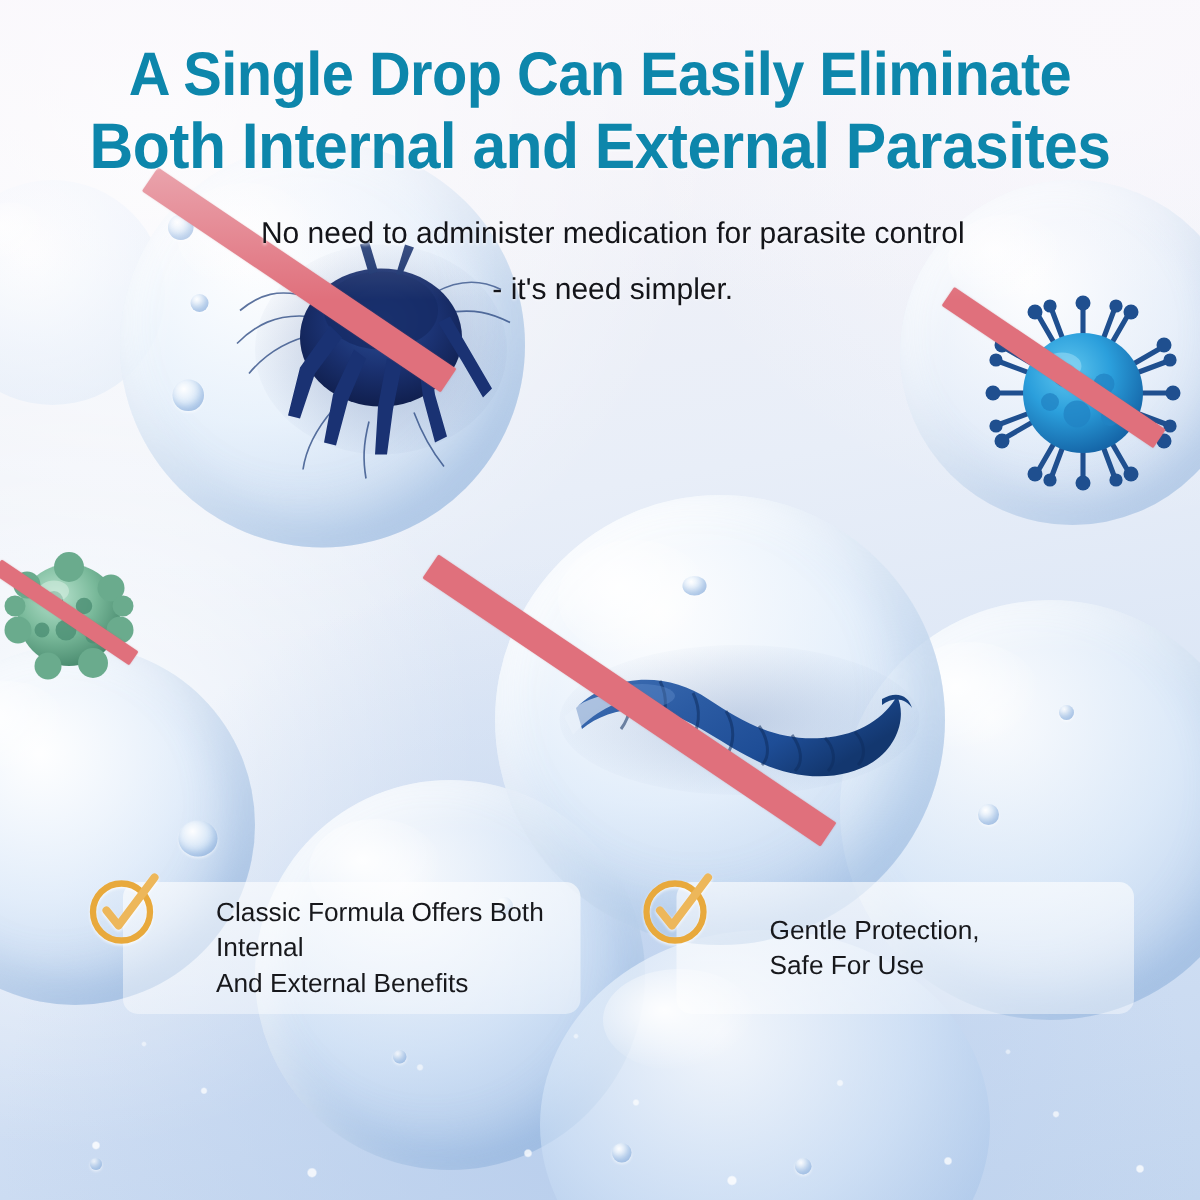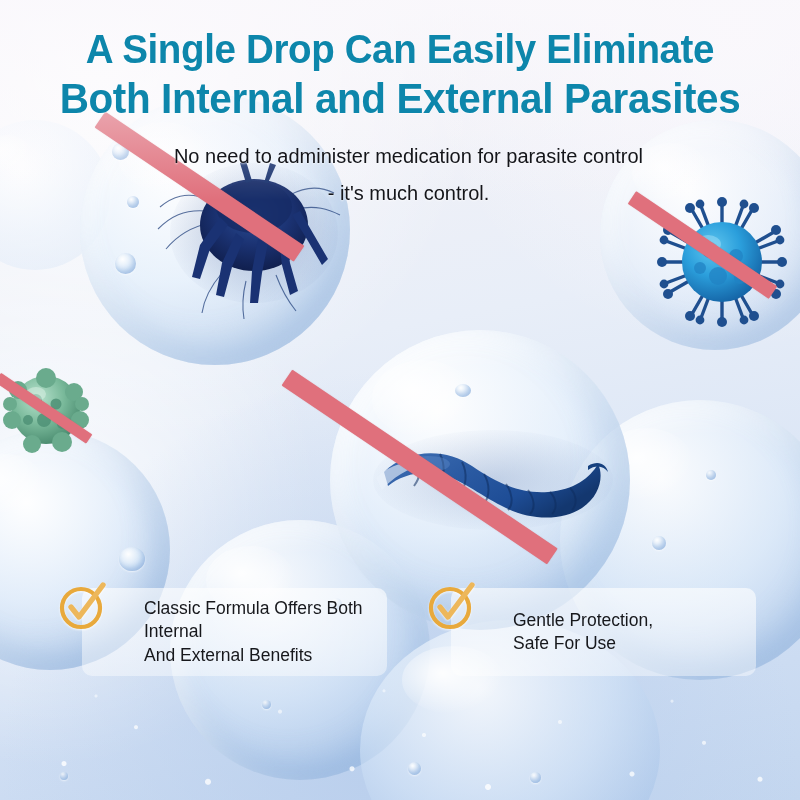--- a/index.html
+++ b/index.html
@@ -379,21 +379,21 @@
 
   <div class="top-haze"></div>
 
   <div class="headline">
     <span class="l1">A Single Drop Can Easily Eliminate</span>
     <span class="l2">Both Internal and External Parasites</span>
   </div>
 
   <div class="subhead">
     <span class="sl">No need to administer medication for parasite control</span>
-    <span class="sl">- it's much control.</span>
+    <span class="sl">- it's need simpler.</span>
   </div>
 
   <div class="features">
 
     <div class="feature">
       <div class="feature-box">
         <div class="feature-text">Classic Formula Offers Both Internal
 And External Benefits</div>
       </div>
       <div class="check-icon">

